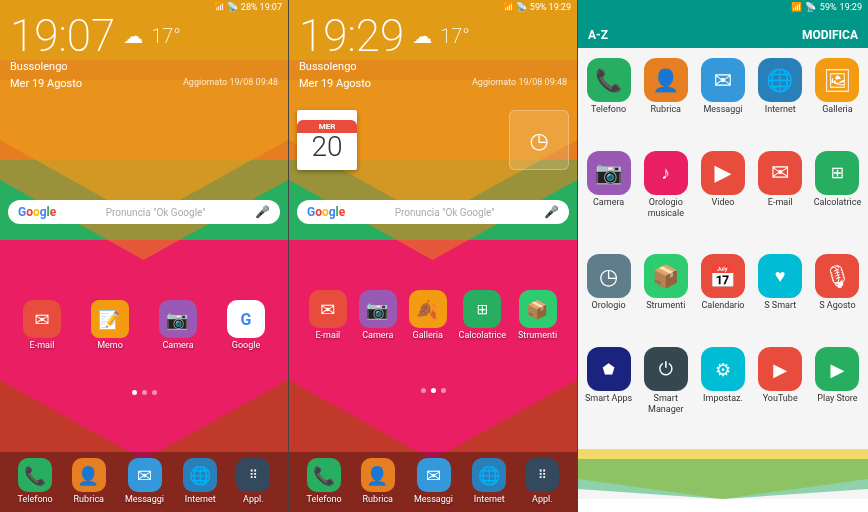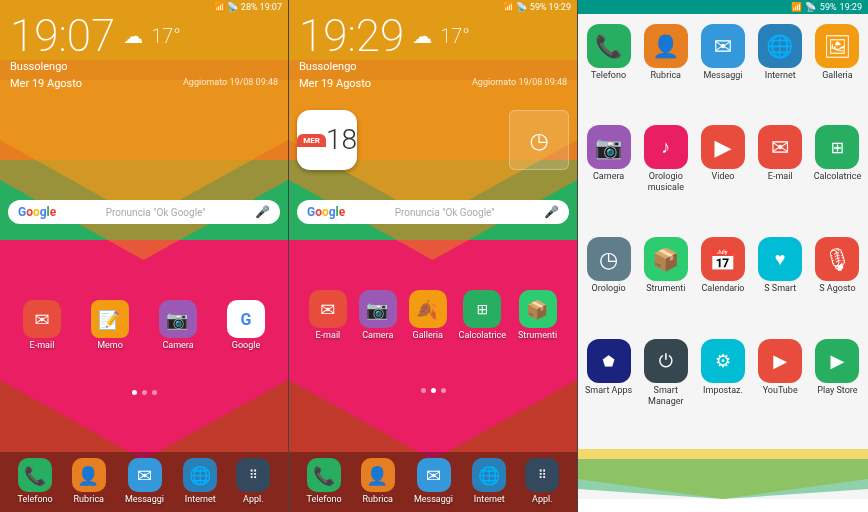--- a/index.html
+++ b/index.html
@@ -234,24 +234,25 @@
       background: white;
     }
 
     
     .calendar-widget {
       position: absolute;
       z-index: 5;
       top: 110px;
       left: 8px;
       background: white;
-      border-radius: 13px;
+      border-radius: 2px;
       width: 60px;
       height: 60px;
       display: flex;
+      flex-direction: column;
       align-items: center;
       justify-content: center;
       box-shadow: 0 2px 4px rgba(0,0,0,0.3);
     }
     .cal-month {
       font-size: 8px;
       color: white;
       background: #e74c3c;
       width: 100%;
       text-align: center;
@@ -418,21 +419,21 @@
       <span>Bussolengo</span>
     </div>
     <div class="date-row">
       <span>Mer 19 Agosto</span>
       <span class="updated-text">Aggiornato 19/08 09:48</span>
     </div>
   </div>
 
   <div class="calendar-widget">
     <div class="cal-month">MER</div>
-    <div class="cal-day">18</div>
+    <div class="cal-day">20</div>
   </div>
 
   <div class="clock-widget">
     <span style="font-size:22px">◷</span>
   </div>
 
   <div class="search-bar" style="top: 200px;">
     <div class="google-logo">
       <span>G</span><span>o</span><span>o</span><span>g</span><span>l</span><span>e</span>
     </div>
@@ -495,20 +496,24 @@
 
 <div class="phone-screen screen3" style="width:290px; flex: none;">
 
   <div class="drawer-status-bar">
     <span>📶</span>
     <span>📡</span>
     <span>59%</span>
     <span>19:29</span>
   </div>
 
+  <div class="drawer-header">
+    <span class="drawer-sort">A-Z</span>
+    <span class="drawer-edit">MODIFICA</span>
+  </div>
 
   <div class="drawer-grid">
 
     <div class="drawer-app">
       <div class="drawer-icon" style="background:#27ae60">📞</div>
       <span class="drawer-label">Telefono</span>
     </div>
     <div class="drawer-app">
       <div class="drawer-icon" style="background:#e67e22">👤</div>
       <span class="drawer-label">Rubrica</span>

